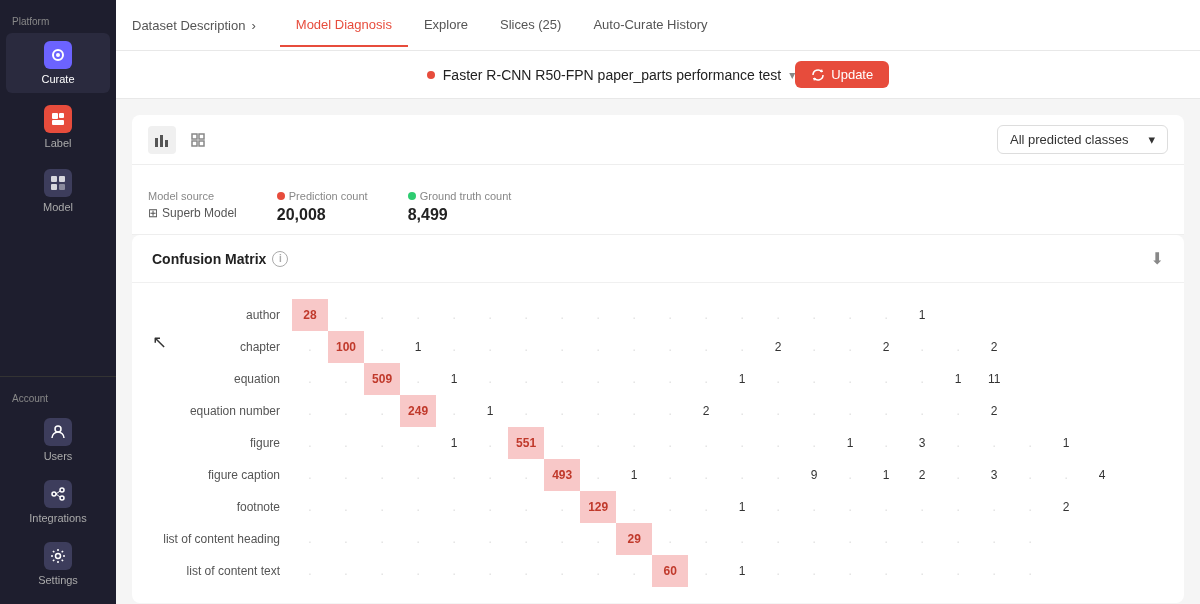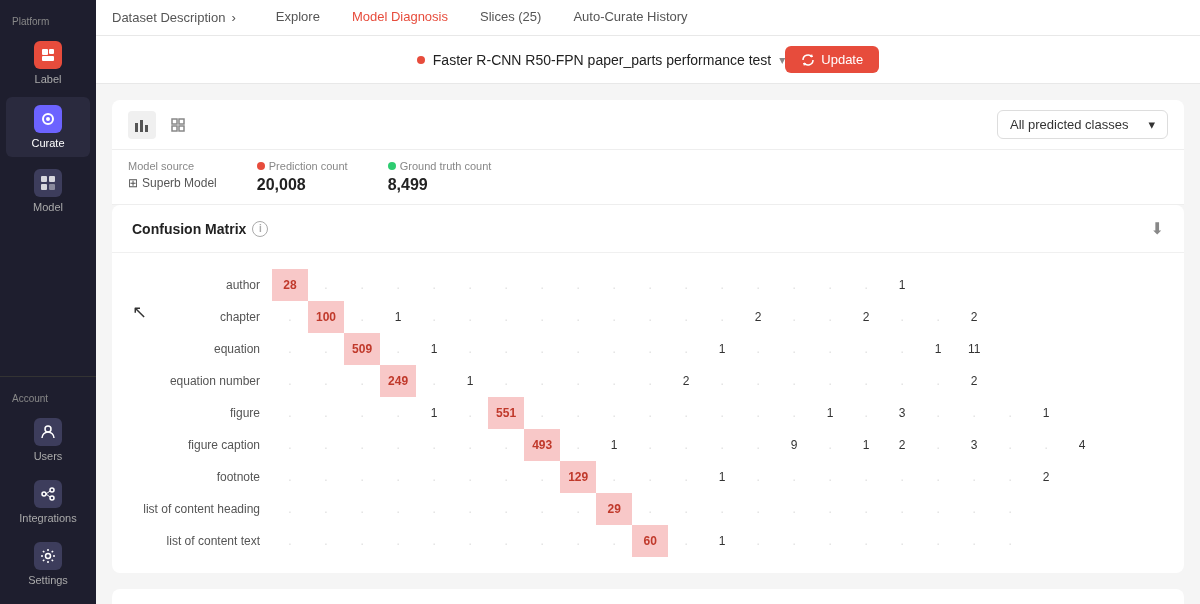--- a/index.html
+++ b/index.html
@@ -1,35 +1,35 @@
 <!DOCTYPE html>
 <html><head>
   <meta charset="utf-8">
   <style>
     * { box-sizing: border-box; margin: 0; padding: 0; }
     body { font-family: -apple-system, BlinkMacSystemFont, 'Segoe UI', sans-serif; font-size: 13px; background: #f5f5f5; display: flex; height: 604px; overflow: hidden; }
 
     
-    .sidebar { width: 96px; background: #1e1e2e; display: flex; flex-direction: column; padding: 8px 0; color: #ccc; flex-shrink: 0; }
+    .sidebar { width: 116px; background: #1e1e2e; display: flex; flex-direction: column; padding: 8px 0; color: #ccc; flex-shrink: 0; }
     .sidebar-section-label { font-size: 10px; color: #888; padding: 8px 12px 4px; text-transform: none; }
     .sidebar-item { display: flex; flex-direction: column; align-items: center; padding: 8px 4px; cursor: pointer; gap: 4px; font-size: 11px; color: #aaa; border-radius: 6px; margin: 2px 6px; }
     .sidebar-item.active { background: #2a2a3e; color: #fff; }
     .sidebar-icon { width: 28px; height: 28px; border-radius: 6px; display: flex; align-items: center; justify-content: center; font-size: 14px; }
     .sidebar-icon.label-icon { background: #e74c3c; color: white; }
     .sidebar-icon.curate-icon { background: #6c63ff; color: white; }
     .sidebar-icon.model-icon { background: #3d3d5c; color: white; }
     .sidebar-icon.apps-icon { background: #3d3d5c; color: white; }
     .sidebar-spacer { flex: 1; }
     .account-section { padding-top: 8px; border-top: 1px solid #333; }
 
     
     .main { flex: 1; display: flex; flex-direction: column; overflow: hidden; }
 
     
-    .top-nav { background: #fff; border-bottom: 1px solid #e8e8e8; padding: 0 16px; display: flex; align-items: center; height: 36px; gap: 8px; }
+    .top-nav { background: #fff; border-bottom: 1px solid #e8e8e8; padding: 0 16px; display: flex; align-items: center; height: 51px; gap: 8px; }
     .breadcrumb { display: flex; align-items: center; gap: 6px; color: #555; font-size: 13px; }
     .nav-links { display: flex; gap: 0; margin-left: 16px; }
     .nav-link { padding: 0 16px; height: 44px; display: flex; align-items: center; font-size: 13px; color: #555; cursor: pointer; border-bottom: 2px solid transparent; }
     .nav-link.active { color: #e74c3c; border-bottom-color: #e74c3c; font-weight: 500; }
 
     
     .header-bar { background: #fff; border-bottom: 1px solid #e8e8e8; padding: 0 16px; height: 48px; display: flex; align-items: center; justify-content: center; }
     .model-title { display: flex; align-items: center; gap: 8px; font-size: 14px; font-weight: 500; color: #222; }
     .status-dot { width: 8px; height: 8px; border-radius: 50%; background: #e74c3c; flex-shrink: 0; }
     .chevron-down { color: #888; font-size: 12px; }
@@ -42,21 +42,21 @@
     .viz-icons { display: flex; gap: 8px; }
     .viz-icon-btn { width: 28px; height: 28px; display: flex; align-items: center; justify-content: center; border-radius: 4px; cursor: pointer; color: #888; font-size: 14px; }
     .viz-icon-btn.active { background: #f0f0f0; color: #333; }
 
     
     .dropdown { border: 1px solid #ddd; border-radius: 6px; padding: 6px 12px; font-size: 13px; color: #333; background: #fff; display: flex; align-items: center; gap: 20px; cursor: pointer; min-width: 160px; justify-content: space-between; }
 
     
     .model-info-bar { background: #fff; padding: 10px 16px; display: flex; gap: 40px; border-bottom: 1px solid #eee; }
     .info-item { display: flex; flex-direction: column; gap: 4px; }
-    .info-label { font-size: 11px; color: #888; display: flex; align-items: center; gap: 4px; }
+    .info-label { font-size: 11px; color: #888; display: flex; align-items: center; gap: 4px; margin-top: 15px; }
     .info-label .dot { width: 8px; height: 8px; border-radius: 50%; }
     .info-label .dot.red { background: #e74c3c; }
     .info-label .dot.green { background: #2ecc71; }
     .info-value { font-size: 16px; font-weight: 600; color: #222; }
     .info-source { display: flex; align-items: center; gap: 4px; font-size: 12px; color: #555; }
 
     
     .section-card { background: #fff; border-radius: 8px; margin-bottom: 16px; overflow: hidden; }
     .section-header { display: flex; align-items: center; justify-content: space-between; padding: 14px 20px; border-bottom: 1px solid #f0f0f0; }
     .section-title { font-size: 14px; font-weight: 600; color: #222; display: flex; align-items: center; gap: 6px; }
@@ -74,39 +74,39 @@
 
     
     .perf-section { background: #fff; border-radius: 8px; }
   </style>
 </head>
 <body>
 
 <div class="sidebar">
   <div class="sidebar-section-label">Platform</div>
 
+  <div class="sidebar-item active">
+    <div class="sidebar-icon curate-icon">
+      <svg width="16" height="16" viewBox="0 0 16 16" fill="white">
+          <circle cx="8" cy="8" r="5" fill="none" stroke="white" stroke-width="2"></circle>
+          <circle cx="8" cy="8" r="2" fill="white"></circle>
+        </svg>
+    </div>
+    <span>Curate</span>
+  </div>
+
   <div class="sidebar-item">
     <div class="sidebar-icon label-icon">
       <svg width="16" height="16" viewBox="0 0 16 16" fill="white">
           <rect x="2" y="2" width="6" height="6" rx="1"></rect>
           <rect x="9" y="2" width="5" height="5" rx="1"></rect>
           <rect x="2" y="9" width="12" height="5" rx="1"></rect>
         </svg>
     </div>
     <span>Label</span>
-  </div>
-
-  <div class="sidebar-item active">
-    <div class="sidebar-icon curate-icon">
-      <svg width="16" height="16" viewBox="0 0 16 16" fill="white">
-          <circle cx="8" cy="8" r="5" fill="none" stroke="white" stroke-width="2"></circle>
-          <circle cx="8" cy="8" r="2" fill="white"></circle>
-        </svg>
-    </div>
-    <span>Curate</span>
   </div>
 
   <div class="sidebar-item">
     <div class="sidebar-icon model-icon">
       <svg width="16" height="16" viewBox="0 0 16 16" fill="none">
           <rect x="1" y="1" width="6" height="6" rx="1" fill="white" opacity="0.8"></rect>
           <rect x="9" y="1" width="6" height="6" rx="1" fill="white" opacity="0.8"></rect>
           <rect x="1" y="9" width="6" height="6" rx="1" fill="white" opacity="0.8"></rect>
           <rect x="9" y="9" width="6" height="6" rx="1" fill="white" opacity="0.4"></rect>
         </svg>
@@ -156,25 +156,25 @@
 </div>
 
 <div class="main">
 
   <div class="top-nav">
     <div class="breadcrumb">
       <span>Dataset Description</span>
       <span>›</span>
     </div>
     <div class="nav-links">
+      <div class="nav-link active">
+        <span>Model Diagnosis</span>
+      </div>
       <div class="nav-link">
         <span>Explore</span>
-      </div>
-      <div class="nav-link active">
-        <span>Model Diagnosis</span>
       </div>
       <div class="nav-link">
         <span>Slices (25)</span>
       </div>
       <div class="nav-link">
         <span>Auto-Curate History</span>
       </div>
     </div>
   </div>
 

